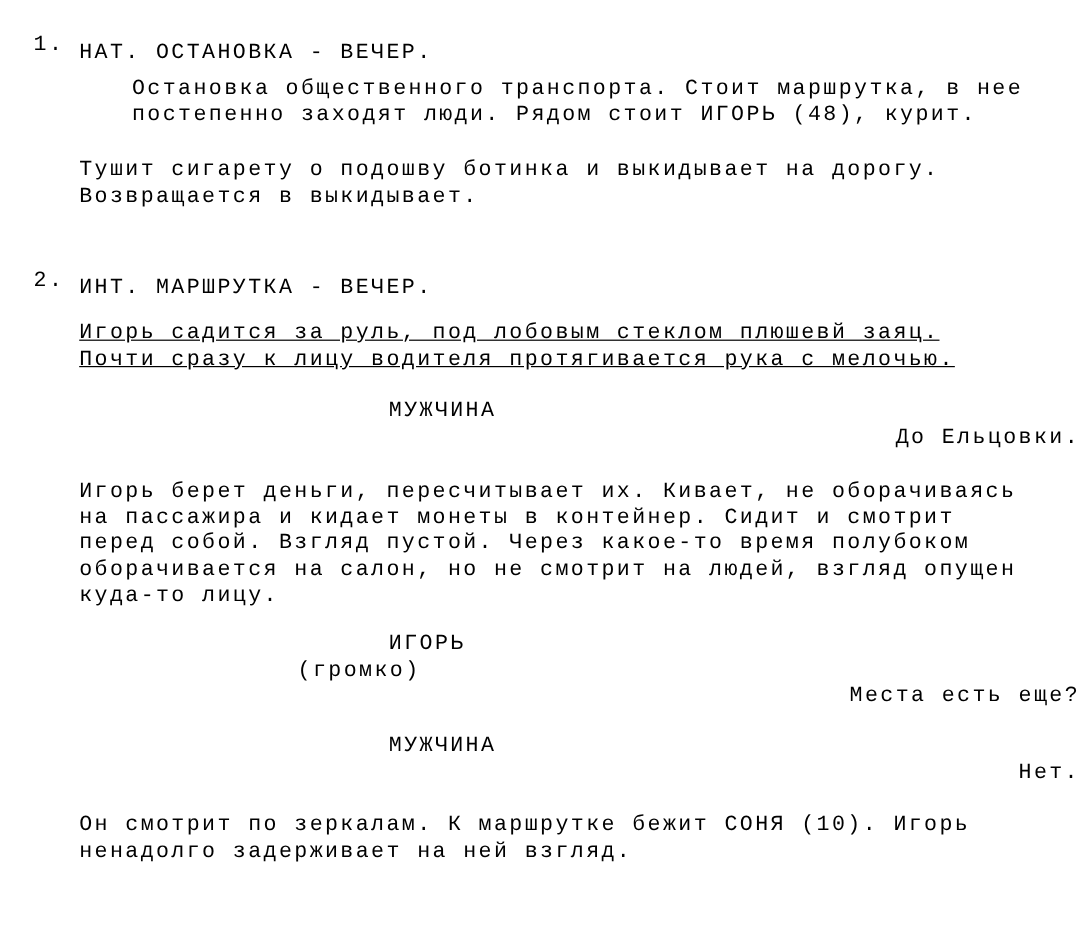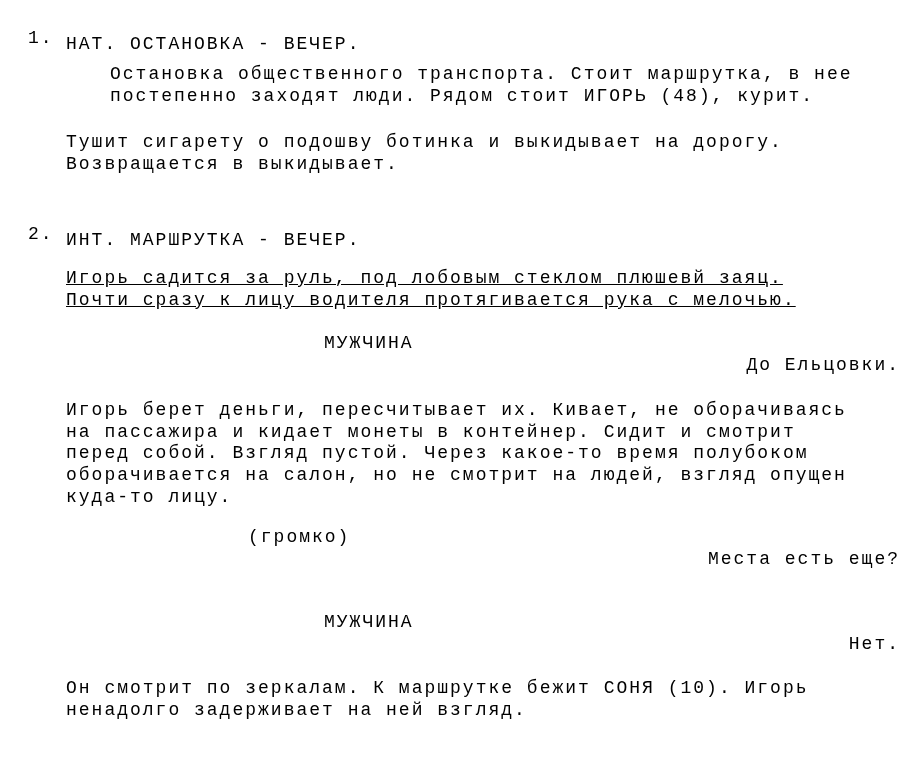--- a/index.html
+++ b/index.html
@@ -74,20 +74,21 @@
       <div class="line dlg-line">До Ельцовки.</div>
     </div>
     <div class="block action" style="top: 400px;">
       <div class="line action-line">Игорь берет деньги, пересчитывает их. Кивает, не оборачиваясь</div>
       <div class="line action-line">на пассажира и кидает монеты в контейнер. Сидит и смотрит</div>
       <div class="line action-line">перед собой. Взгляд пустой. Через какое-то время полубоком</div>
       <div class="line action-line">оборачивается на салон, но не смотрит на людей, взгляд опущен</div>
       <div class="line action-line">куда-то лицу.</div>
     </div>
     <div class="block dialogue" style="top: 527px;">
+      <div class="line char-line">ИГОРЬ</div>
       <div class="line paren-line">(громко)</div>
       <div class="line dlg-line">Места есть еще?</div>
     </div>
     <div class="block dialogue" style="top: 612px;">
       <div class="line char-line">МУЖЧИНА</div>
       <div class="line dlg-line">Нет.</div>
     </div>
     <div class="block action" style="top: 678px;">
       <div class="line action-line">Он смотрит по зеркалам. К маршрутке бежит СОНЯ (10). Игорь</div>
       <div class="line action-line">ненадолго задерживает на ней взгляд.</div>

